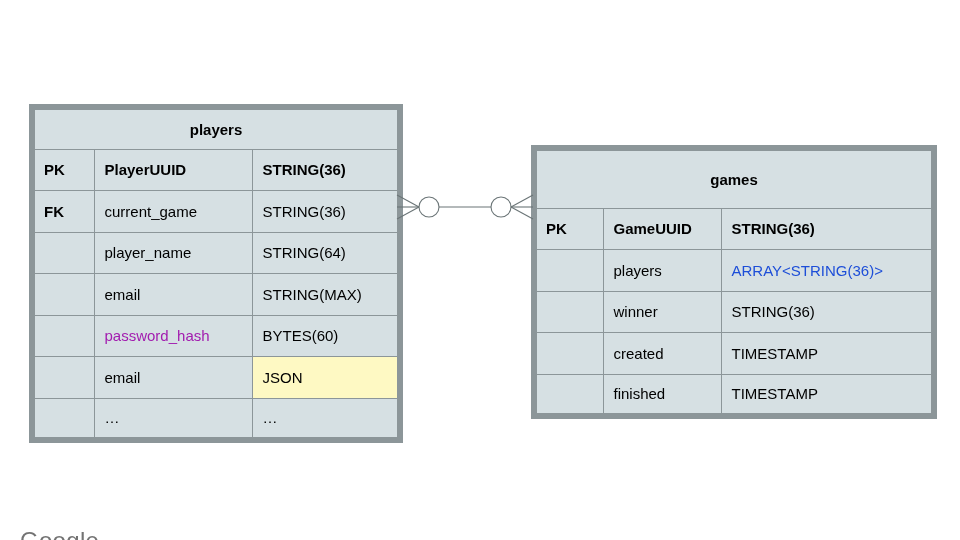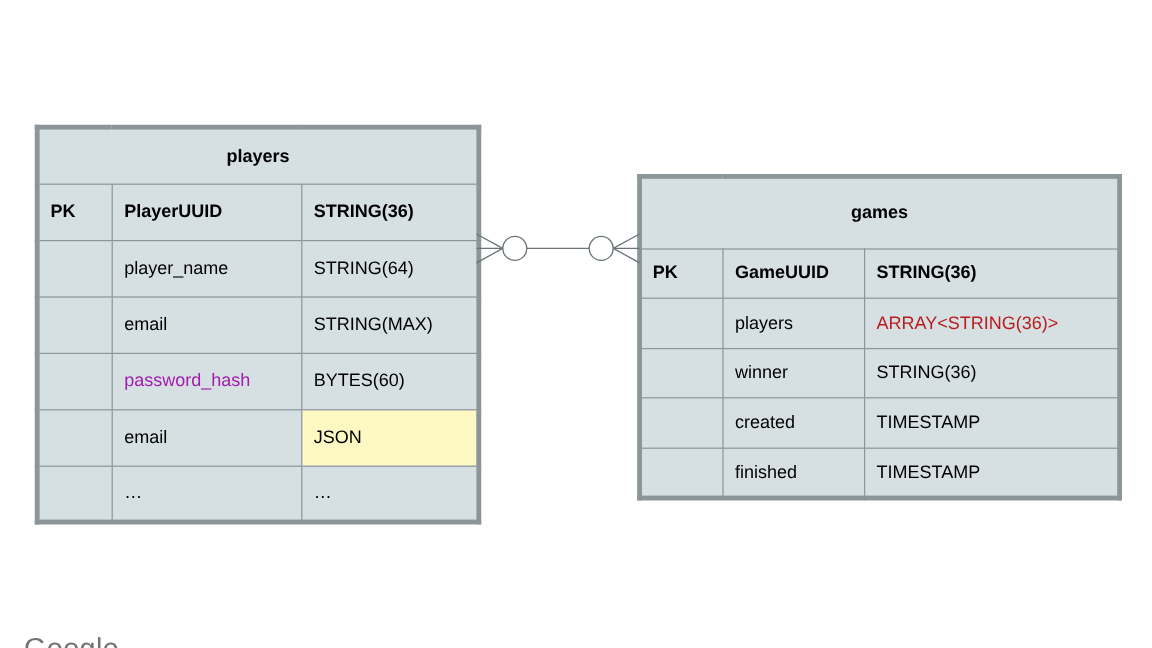--- a/index.html
+++ b/index.html
@@ -18,21 +18,21 @@
     position: absolute;
     left: 0;
     top: 0;
     width: 960px;
     height: 540px;
   }
 
   
   .entity {
     position: absolute;
-    border: 4px solid #701a75;
+    border: 6px solid #701a75;
     box-sizing: border-box;
     background: #d6e0e3;
     border-collapse: collapse;
     table-layout: fixed;
   }
   .entity td {
     border: 1px solid #8c9699;
     background: #d6e0e3;
     color: #000000;
     font-size: 15px;
@@ -118,20 +118,25 @@
     <tbody>
       <tr>
         <td class="title" colspan="3" style="height: 42px; background: rgb(214, 224, 227); border-color: rgb(140, 150, 153); color: rgb(0, 0, 0);">players</td>
       </tr>
       <tr class="pk-row" style="font-weight: bold;">
         <td class="key-col" style="height: 41.5px; background: rgb(214, 224, 227); border-color: rgb(140, 150, 153); color: rgb(0, 0, 0);">PK</td>
         <td style="background: rgb(214, 224, 227); border-color: rgb(140, 150, 153); color: rgb(0, 0, 0);">PlayerUUID</td>
         <td style="background: rgb(214, 224, 227); border-color: rgb(140, 150, 153); color: rgb(0, 0, 0);">STRING(36)</td>
       </tr>
       <tr style="font-weight: normal;">
+        <td class="key-col" style="height: 41.5px; background: rgb(214, 224, 227); border-color: rgb(140, 150, 153); color: rgb(0, 0, 0);">FK</td>
+        <td style="background: rgb(214, 224, 227); border-color: rgb(140, 150, 153); color: rgb(0, 0, 0);">current_game</td>
+        <td style="background: rgb(214, 224, 227); border-color: rgb(140, 150, 153); color: rgb(0, 0, 0);">STRING(36)</td>
+      </tr>
+      <tr style="font-weight: normal;">
         <td class="key-col" style="height: 41.5px; background: rgb(214, 224, 227); border-color: rgb(140, 150, 153); color: rgb(0, 0, 0);"></td>
         <td style="background: rgb(214, 224, 227); border-color: rgb(140, 150, 153); color: rgb(0, 0, 0);">player_name</td>
         <td style="background: rgb(214, 224, 227); border-color: rgb(140, 150, 153); color: rgb(0, 0, 0);">STRING(64)</td>
       </tr>
       <tr style="font-weight: normal;">
         <td class="key-col" style="height: 41.5px; background: rgb(214, 224, 227); border-color: rgb(140, 150, 153); color: rgb(0, 0, 0);"></td>
         <td style="background: rgb(214, 224, 227); border-color: rgb(140, 150, 153); color: rgb(0, 0, 0);">email</td>
         <td style="background: rgb(214, 224, 227); border-color: rgb(140, 150, 153); color: rgb(0, 0, 0);">STRING(MAX)</td>
       </tr>
       <tr style="font-weight: normal;">
@@ -163,21 +168,21 @@
         <td class="title" colspan="3" style="height: 60px; background: rgb(214, 224, 227); border-color: rgb(140, 150, 153); color: rgb(0, 0, 0);">games</td>
       </tr>
       <tr class="pk-row" style="font-weight: bold;">
         <td class="key-col" style="height: 41.5px; background: rgb(214, 224, 227); border-color: rgb(140, 150, 153); color: rgb(0, 0, 0);">PK</td>
         <td style="background: rgb(214, 224, 227); border-color: rgb(140, 150, 153); color: rgb(0, 0, 0);">GameUUID</td>
         <td style="background: rgb(214, 224, 227); border-color: rgb(140, 150, 153); color: rgb(0, 0, 0);">STRING(36)</td>
       </tr>
       <tr style="font-weight: normal;">
         <td class="key-col" style="height: 41.5px; background: rgb(214, 224, 227); border-color: rgb(140, 150, 153); color: rgb(0, 0, 0);"></td>
         <td style="background: rgb(214, 224, 227); border-color: rgb(140, 150, 153); color: rgb(0, 0, 0);">players</td>
-        <td style="background: rgb(214, 224, 227); border-color: rgb(140, 150, 153); color: #b91c1c;">ARRAY&lt;STRING(36)&gt;</td>
+        <td style="background: rgb(214, 224, 227); border-color: rgb(140, 150, 153); color: #1d4ed8;">ARRAY&lt;STRING(36)&gt;</td>
       </tr>
       <tr style="font-weight: normal;">
         <td class="key-col" style="height: 41.5px; background: rgb(214, 224, 227); border-color: rgb(140, 150, 153); color: rgb(0, 0, 0);"></td>
         <td style="background: rgb(214, 224, 227); border-color: rgb(140, 150, 153); color: rgb(0, 0, 0);">winner</td>
         <td style="background: rgb(214, 224, 227); border-color: rgb(140, 150, 153); color: rgb(0, 0, 0);">STRING(36)</td>
       </tr>
       <tr style="font-weight: normal; padding-left: 16px;">
         <td class="key-col" style="height: 41.5px; background: rgb(214, 224, 227); border-color: rgb(140, 150, 153); color: rgb(0, 0, 0);"></td>
         <td style="background: rgb(214, 224, 227); border-color: rgb(140, 150, 153); color: rgb(0, 0, 0);">created</td>
         <td style="background: rgb(214, 224, 227); border-color: rgb(140, 150, 153); color: rgb(0, 0, 0);">TIMESTAMP</td>

